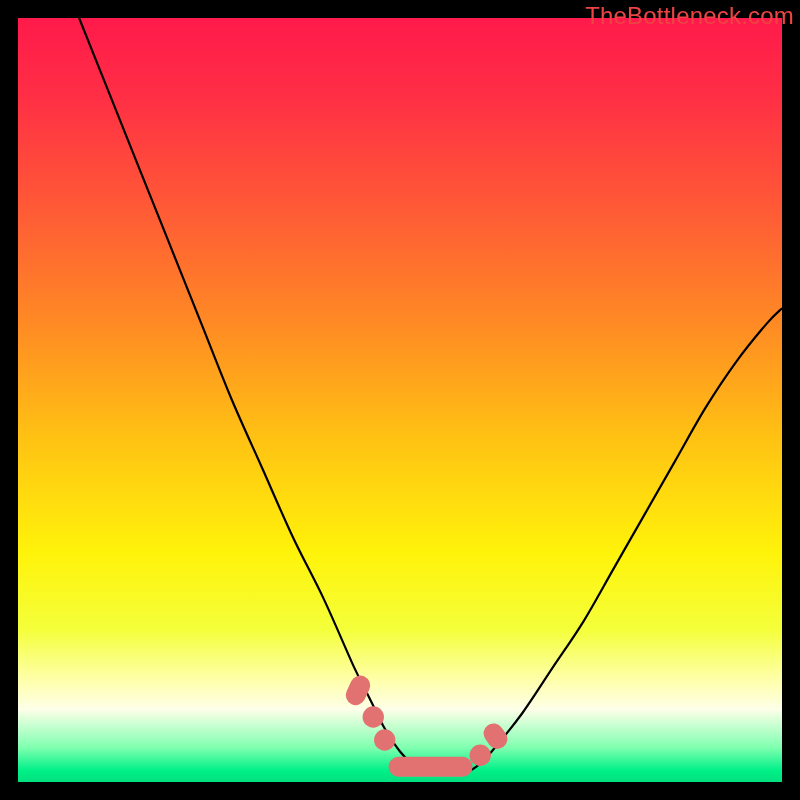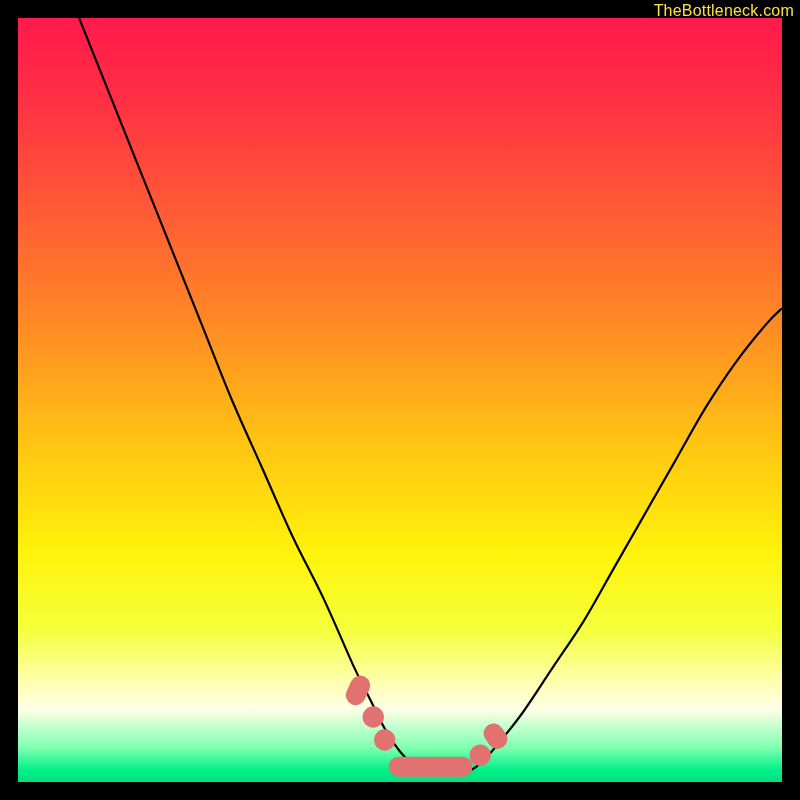--- a/index.html
+++ b/index.html
@@ -23,22 +23,22 @@
     position: absolute;
     left: 0;
     top: 0;
     width: 764px;
     height: 764px;
   }
   .watermark {
     position: absolute;
     top: 2px;
     right: 6px;
-    color: #fde047;
-    font-size: 16px;
+    color: #ef4444;
+    font-size: 24px;
     letter-spacing: 0.2px;
     font-weight: 400;
   }
 </style>
 </head>
 <body>
 
 <div class="frame">
   <svg class="plot" viewBox="0 0 764 764" preserveAspectRatio="none">
     <defs>

